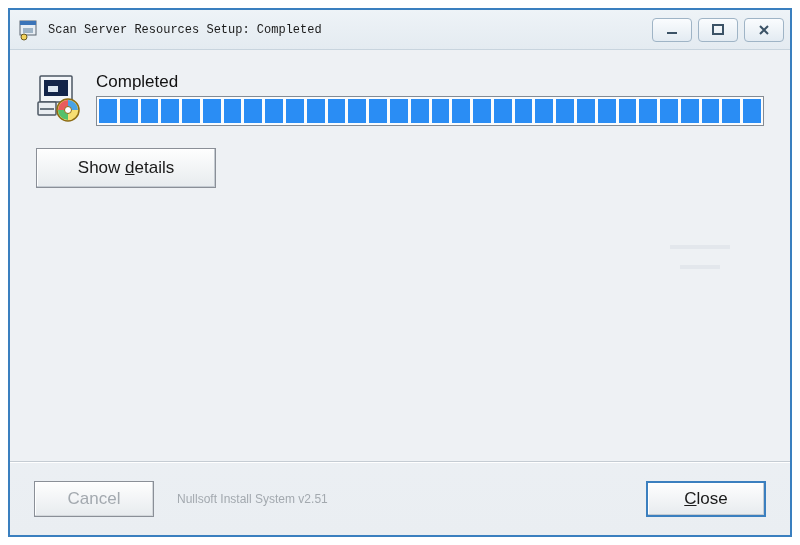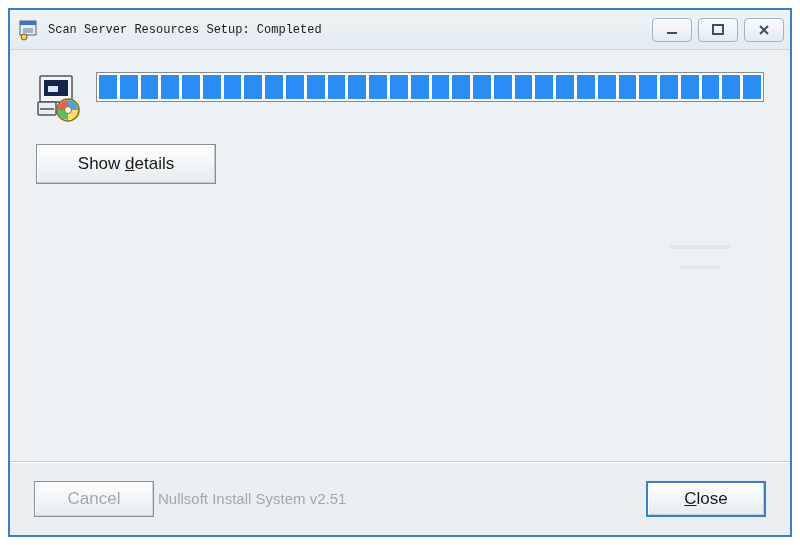--- a/index.html
+++ b/index.html
@@ -129,26 +129,26 @@
   }
 
   
   .footer {
     height: 74px;
     border-top: 1px solid #c5ccd3;
     box-shadow: inset 0 1px 0 #fff;
     display: flex;
     align-items: center;
     padding: 0 24px;
-    gap: 4px;
+    gap: 23px;
   }
   .footer .spacer { flex: 1; }
   .footer .footer-text {
     color: #a3a9af;
-    font-size: 15px;
+    font-size: 12px;
     white-space: nowrap;
   }
   .footer .btn { width: 120px; }
   .footer .btn.default {
     border: 2px solid #3b7fbf;
   }
 
   
   .artifact {
     position: absolute;
@@ -205,20 +205,21 @@
           <rect x="2" y="28" width="18" height="13" rx="1" fill="#e9edf1" stroke="#4c5763" stroke-width="1.5"></rect>
           <rect x="4" y="34" width="14" height="2" fill="#6a7580"></rect>
           <circle cx="32" cy="36" r="11" fill="#f7df72" stroke="#8c6b13" stroke-width="1.5"></circle>
           <path d="M32 26 A10 10 0 0 1 42 36 L32 36 Z" fill="#4aa3e6"></path>
           <path d="M32 46 A10 10 0 0 1 22 36 L32 36 Z" fill="#55c06b"></path>
           <path d="M22 36 A10 10 0 0 1 32 26 L32 36 Z" fill="#e85d5d"></path>
           <circle cx="32" cy="36" r="3.5" fill="#fff" stroke="#8c6b13"></circle>
         </svg>
       </span>
       <div class="status-col">
+        <div class="status-label">Completed</div>
         <div class="progress" id="progress">
             <div class="seg"></div>
             <div class="seg"></div>
             <div class="seg"></div>
             <div class="seg"></div>
             <div class="seg"></div>
             <div class="seg"></div>
             <div class="seg"></div>
             <div class="seg"></div>
             <div class="seg"></div>

